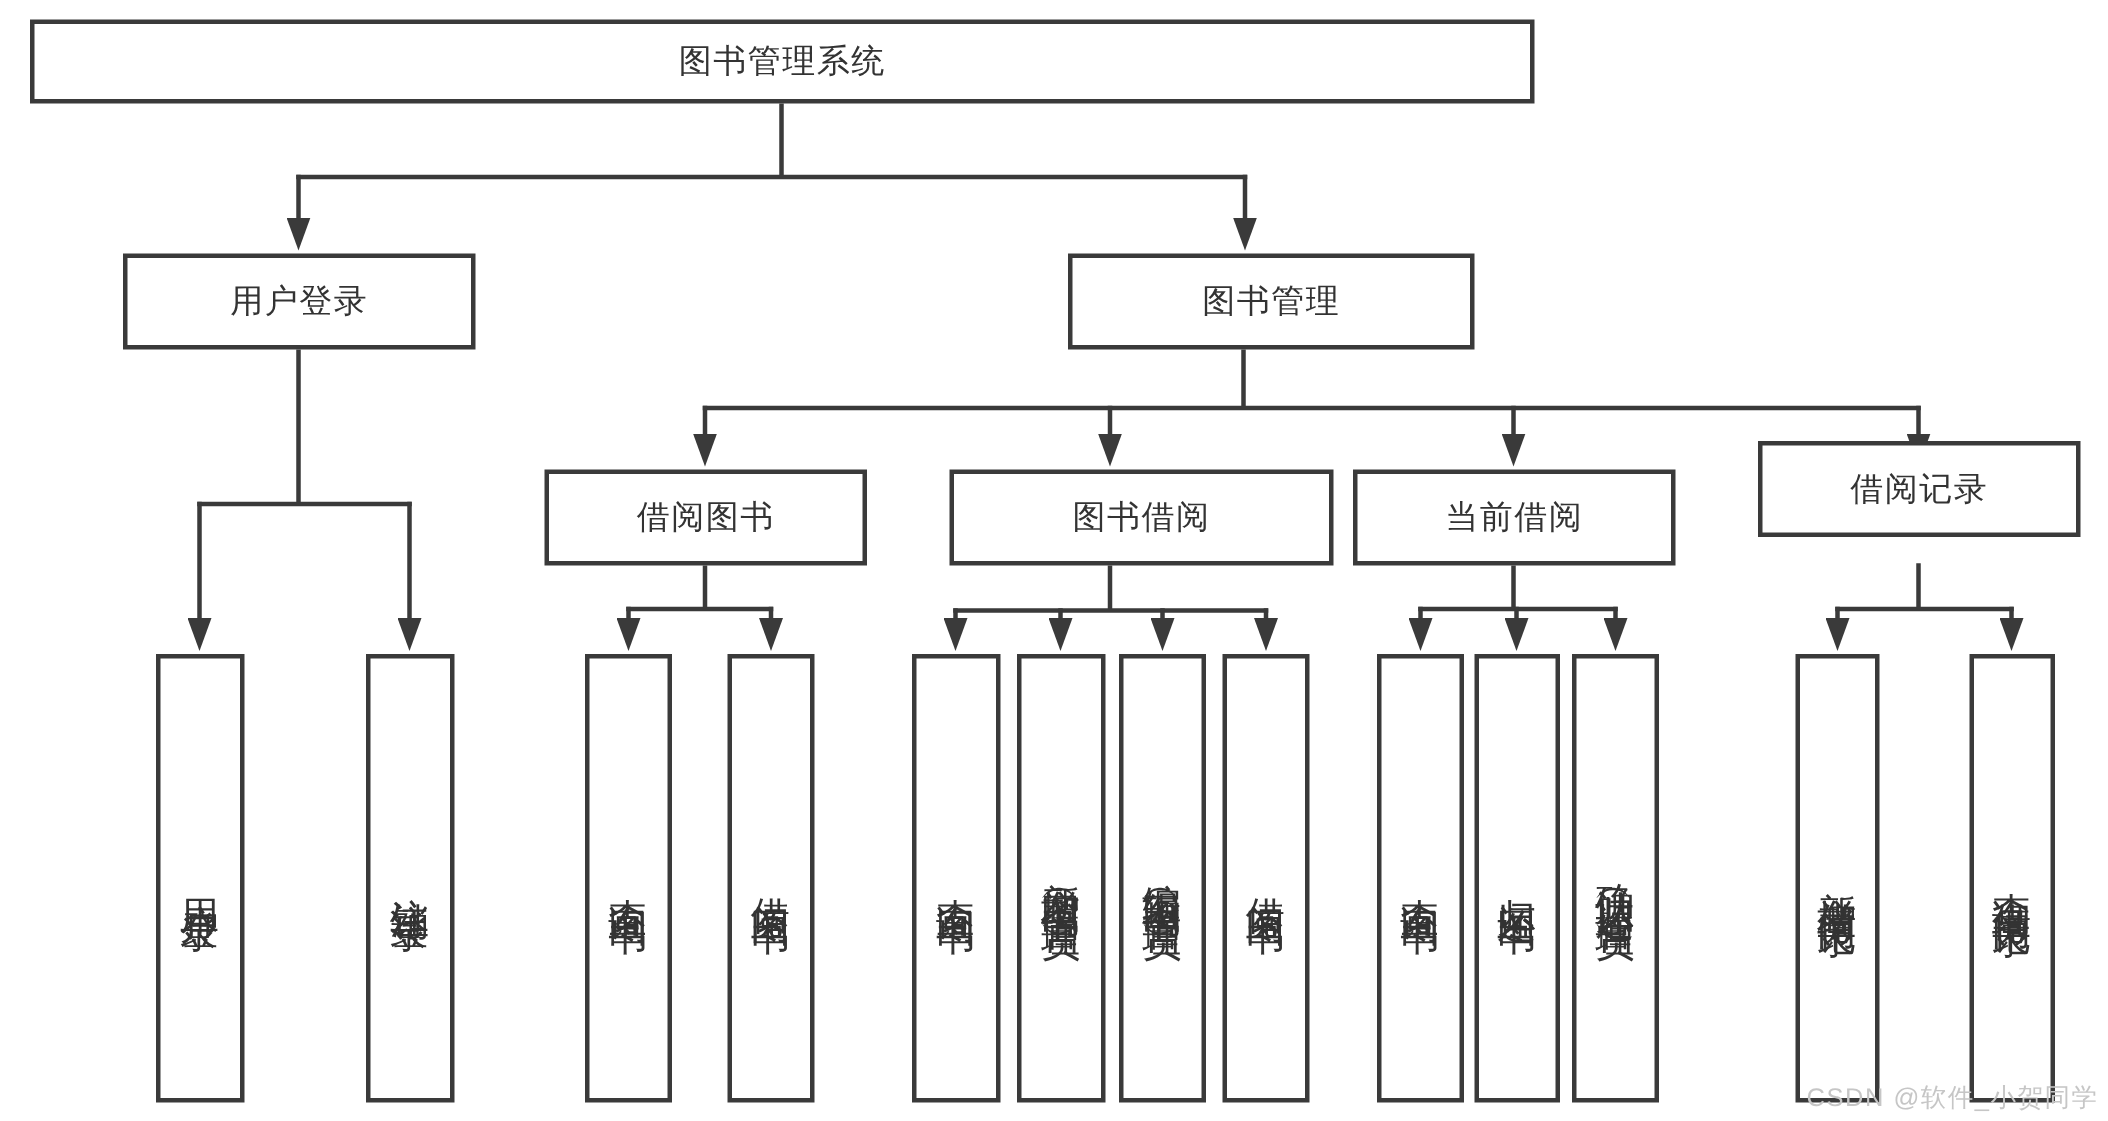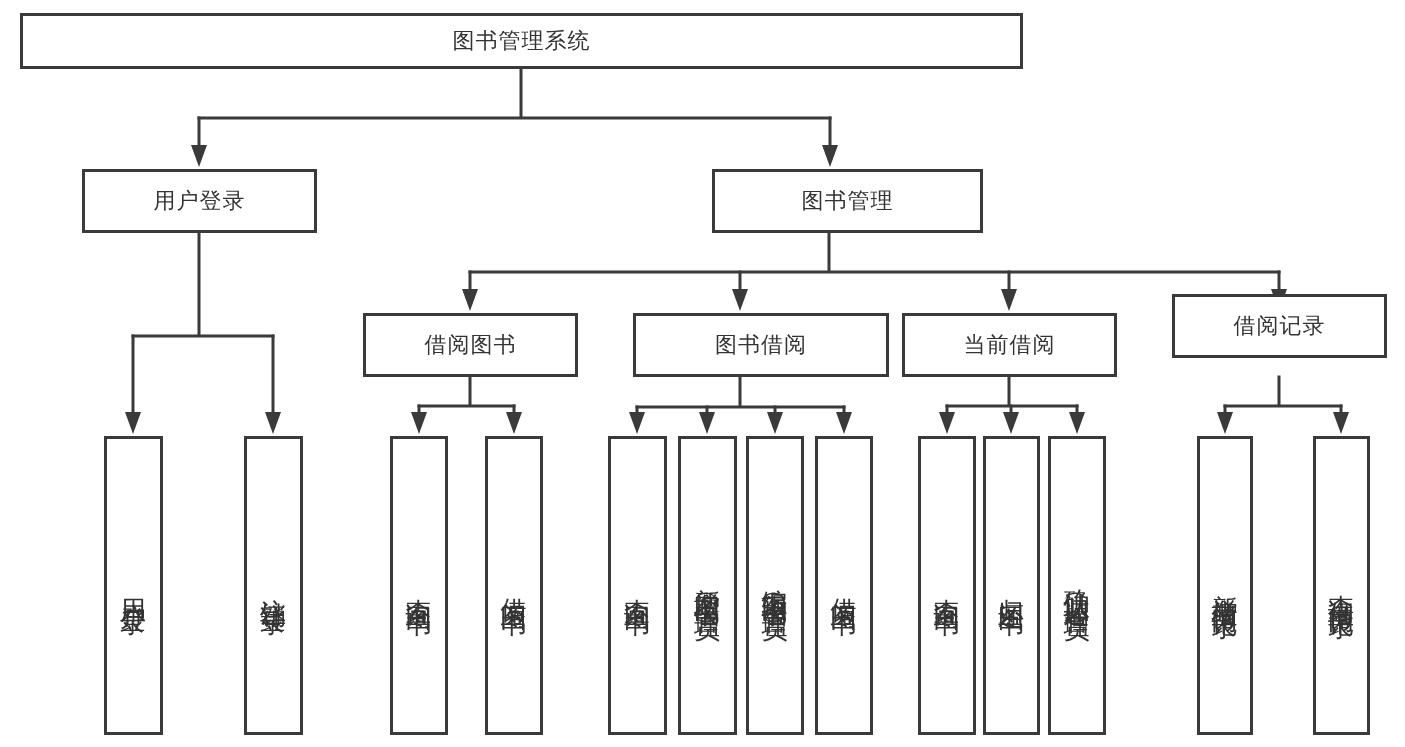--- a/index.html
+++ b/index.html
@@ -161,13 +161,14 @@
     <span class="vlabel">确认归还（管理员）</span>
   </div>
 
   <div class="node vbox leaf lf12">
     <span class="vlabel">新增借阅记录</span>
   </div>
   <div class="node vbox leaf lf13">
     <span class="vlabel">查询借阅记录</span>
   </div>
 
+  <div class="watermark">CSDN @软件_小贺同学</div>
 </div>
 
 </body></html>

